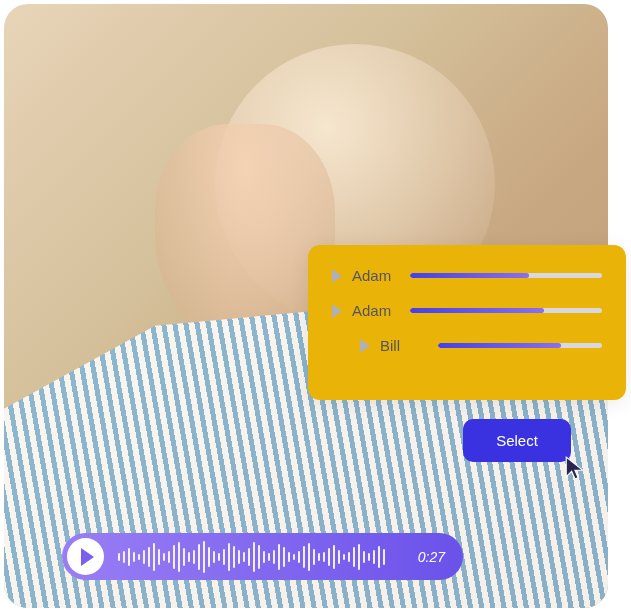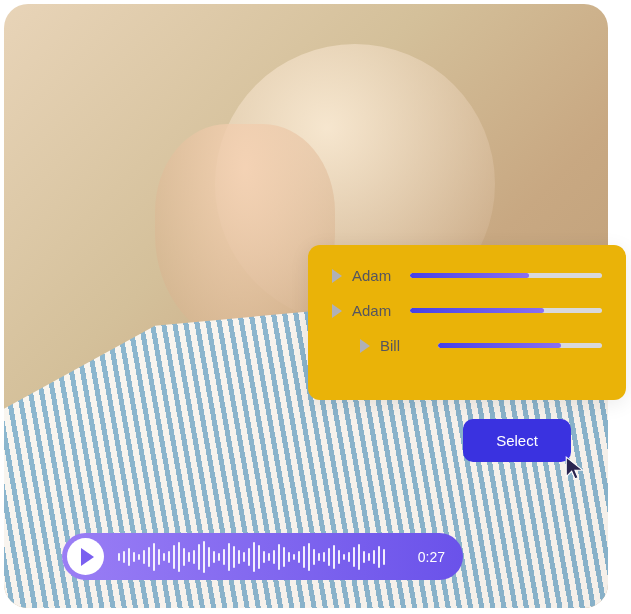--- a/index.html
+++ b/index.html
@@ -185,20 +185,21 @@
   background: #ffffff;
   border-radius: 1px;
   opacity: 0.9;
 }
 
 .timestamp {
   color: #ffffff;
   font-size: 14px;
   font-weight: 500;
   flex-shrink: 0;
+  font-style: italic;
 }
 </style>
 </head>
 <body>
 
 <div class="photo-container">
   <div class="photo-bg"></div>
   <div class="stripes"></div>
 </div>
 

